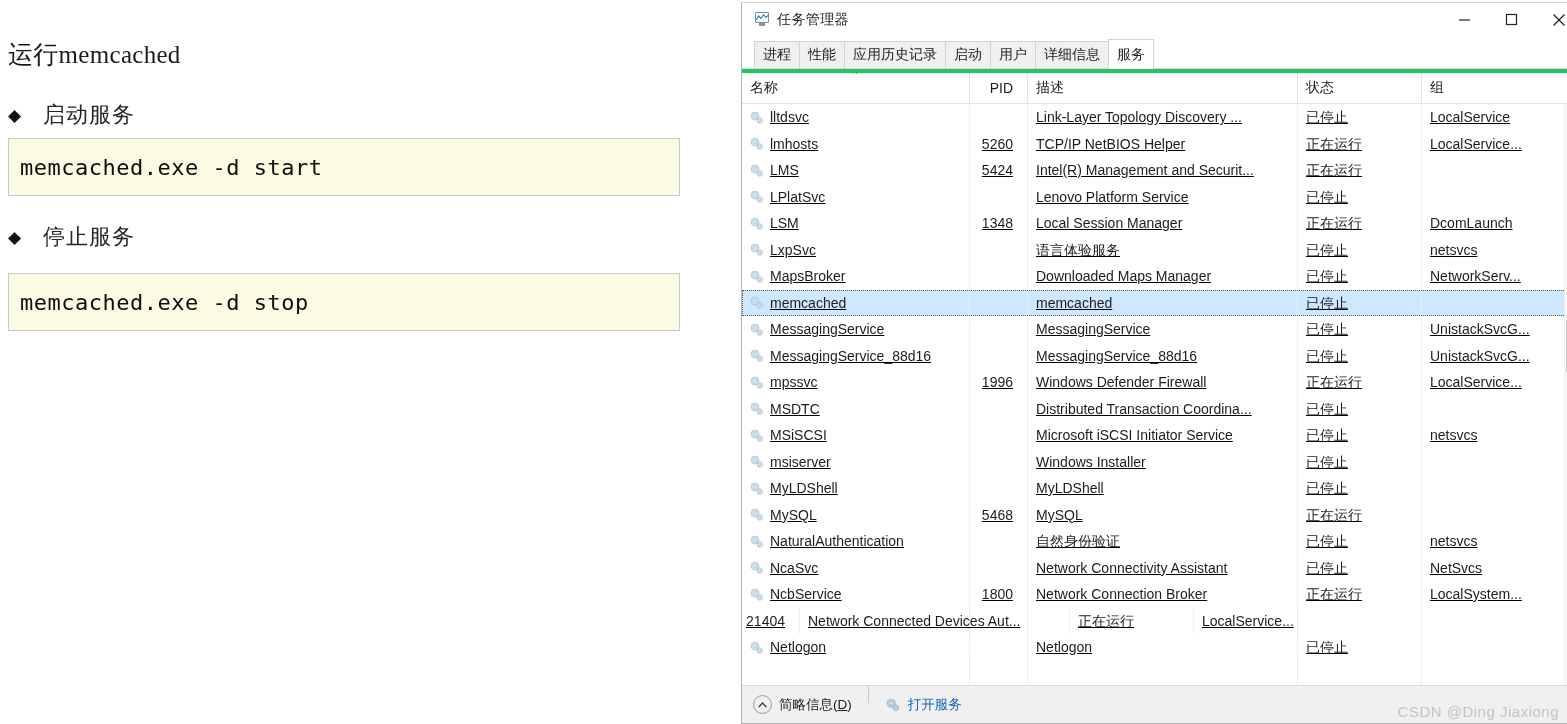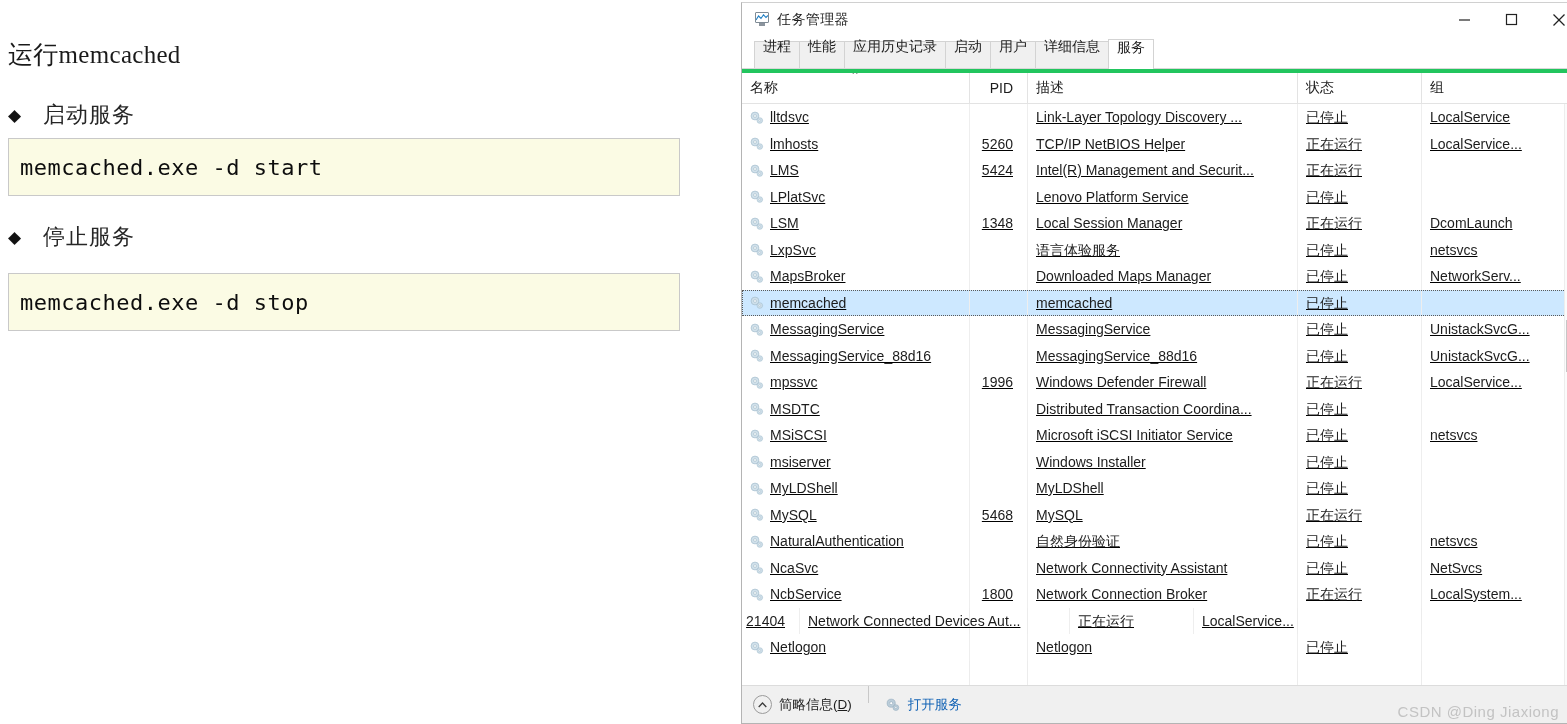--- a/index.html
+++ b/index.html
@@ -172,21 +172,21 @@
     align-items: flex-end;
     padding-left: 12px;
     flex: 0 0 auto;
     position: relative;
     border-bottom: 1px solid #d8d8d8;
   }
   .tm-tab {
     height: 27px;
     padding: 12px 8px;
     display: flex;
-    align-items: flex-end;
+    align-items: center;
     font-size: 14px;
     color: #1c1c1c;
     white-space: nowrap;
     background: #f0f0f0;
     border: 1px solid #d3d3d3;
     border-bottom: none;
     margin-right: -1px;
     box-sizing: border-box;
   }
   .tm-tab.active {

